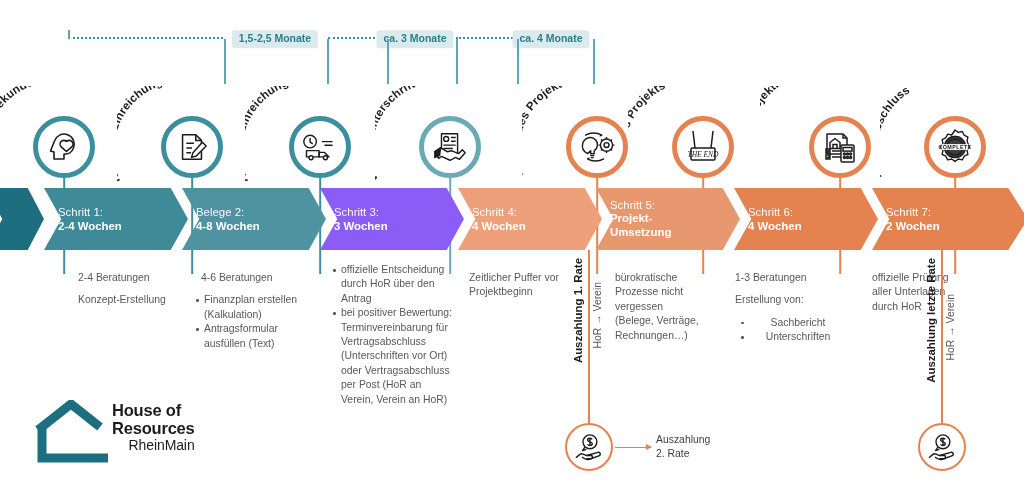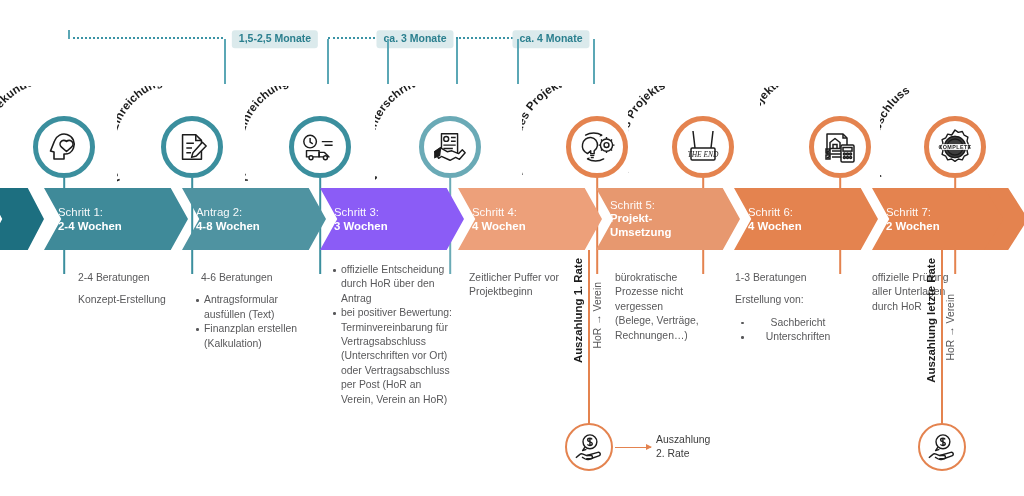--- a/index.html
+++ b/index.html
@@ -338,21 +338,21 @@
                 clip-path:polygon(0 0, 88% 0, 100% 50%, 88% 100%, 0 100%, 12% 50%);">
       <div class="chev-txt">
         <div class="t1">Schritt 1:</div>
         <div class="t2">2-4 Wochen</div>
       </div>
     </div>
 
     <div class="chev" style="left:182px;top:188px;width:144px;height:62px;background:#4f93a1;
                 clip-path:polygon(0 0, 88% 0, 100% 50%, 88% 100%, 0 100%, 12% 50%);">
       <div class="chev-txt">
-        <div class="t1">Antrag 2:</div>
+        <div class="t1">Belege 2:</div>
         <div class="t2">4-8 Wochen</div>
       </div>
     </div>
 
     <div class="chev" style="left:320px;top:188px;width:144px;height:62px;background:#8b5cf6;
                 clip-path:polygon(0 0, 88% 0, 100% 50%, 88% 100%, 0 100%, 12% 50%);align-items:center;">
       <div class="chev-txt">
         <div class="t1">Schritt 3:</div>
         <div class="t2">3 Wochen</div>
       </div>
@@ -395,22 +395,22 @@
   </div>
 
   <div class="det" style="left:70px;top:263px;width:118px;">
     <p>2-4 Beratungen</p>
     <p>Konzept-Erstellung</p>
   </div>
 
   <div class="det" style="left:193px;top:263px;width:118px;">
     <p>4-6 Beratungen</p>
     <ul>
+      <li>Finanzplan erstellen (Kalkulation)</li>
       <li>Antragsformular ausfüllen (Text)</li>
-      <li>Finanzplan erstellen (Kalkulation)</li>
     </ul>
   </div>
 
   <div class="det" style="left:461px;top:263px;width:108px;">
     <p>Zeitlicher Puffer vor Projektbeginn</p>
   </div>
 
   <div class="det" style="left:330px;top:263px;width:124px;">
     <ul>
       <li>offizielle Entscheidung durch HoR über den Antrag</li>
@@ -463,14 +463,25 @@
   <div class="paycirc" style="left:918px;top:423px;">
     <svg width="30" height="30" viewBox="0 0 32 32" fill="none" stroke="#1c1c1c" stroke-width="1.5">
       <circle cx="17" cy="10.5" r="7.4"></circle>
       <path d="M11.6 16.2 l-2.4 3.6 l4-1.3" stroke-linejoin="round"></path>
       <path d="M17 6 v9 M19.4 7.8 c-.6-.8-1.6-1.1-2.6-1.1 c-1.3 0-2.3.8-2.3 1.9 c0 2.4 5 1.5 5 3.9 c0 1.1-1.1 1.9-2.5 1.9 c-1.1 0-2.1-.4-2.7-1.2"></path>
       <path d="M2 27.5 l4-3.4 c1-.9 2.4-1.1 3.6-.6 l4 1.6 h4.4 c1 0 1.8.8 1.8 1.7 c0 1-.8 1.7-1.8 1.7 h-5" stroke-linejoin="round"></path>
       <path d="M13.6 25.1 l11.8-3.4 c1.1-.3 2.2.3 2.5 1.3 c.3 1-.3 2.1-1.4 2.5 l-10.2 3.6 c-1.4.5-2.9.4-4.2-.3 l-3.6-1.9" stroke-linejoin="round"></path>
     </svg>
   </div>
 
+  <div id="logo">
+    <svg width="78" height="64" viewBox="0 0 78 64" fill="none">
+      <path d="M4 30 L37 4 L66 27" stroke="#1d6f80" stroke-width="9" stroke-linejoin="miter" fill="none"></path>
+      <path d="M8 26 V58 H74" stroke="#1d6f80" stroke-width="9" fill="none"></path>
+    </svg>
+    <div class="logo-txt">
+      <div class="logo-l1">House of</div>
+      <div class="logo-l2">Resources</div>
+      <div class="logo-l3" style="text-align:right;">RheinMain</div>
+    </div>
+  </div>
 
 </div>
 
 </body></html>

